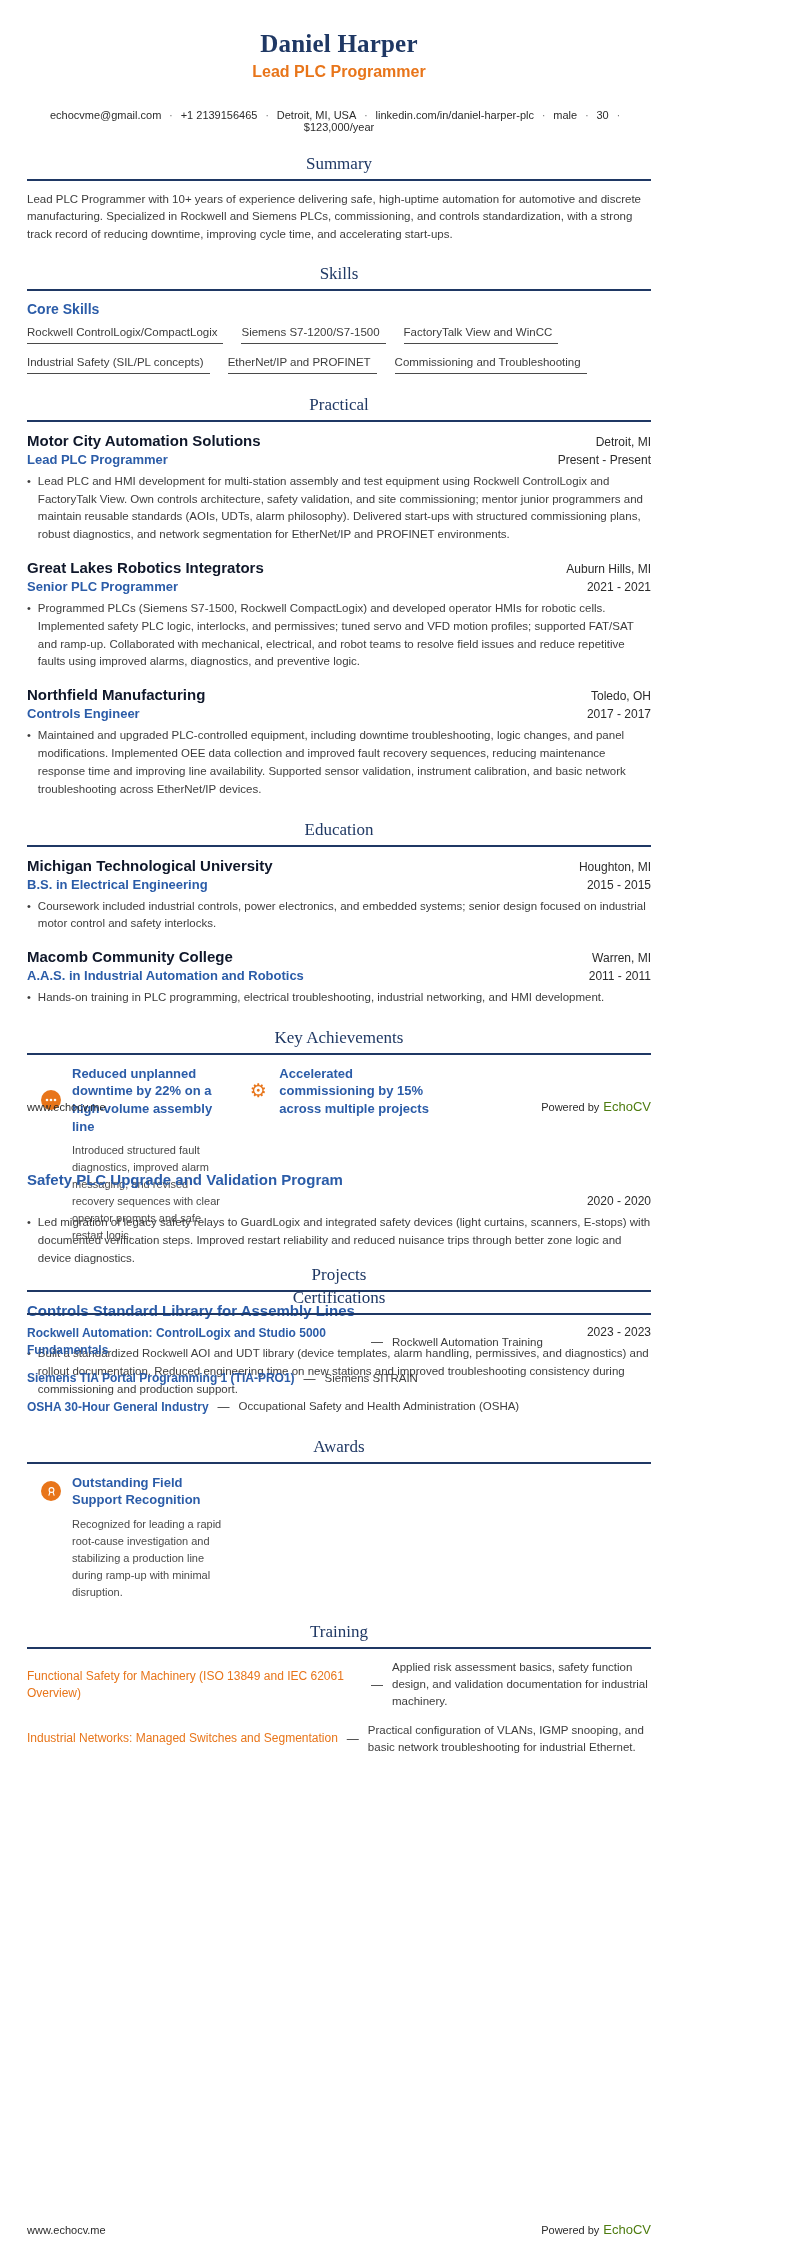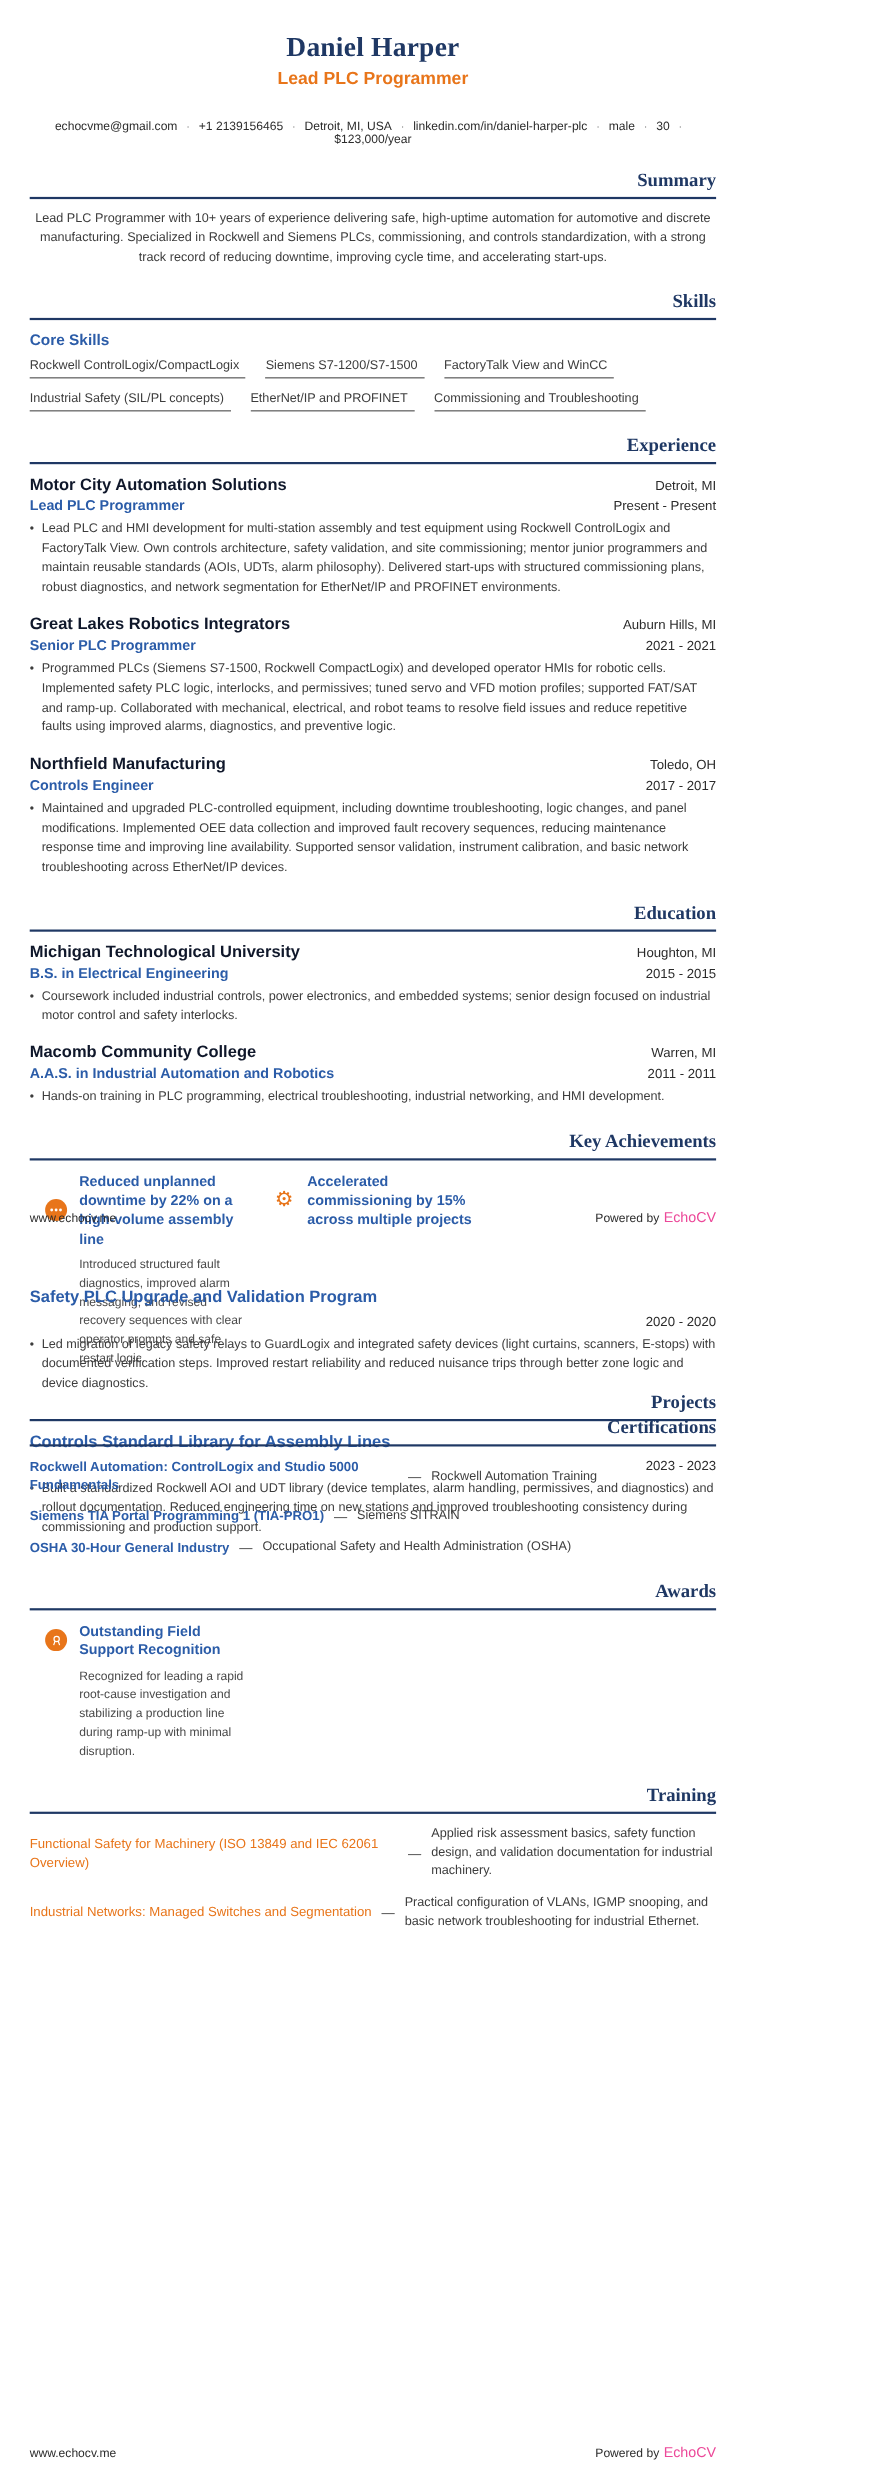--- a/index.html
+++ b/index.html
@@ -27,26 +27,26 @@
   .hdr-contact {
     margin-top:28px; font-size:11px; color:#2b2b2b;
     display:flex; justify-content:center; align-items:center; flex-wrap:wrap;
   }
   .hdr-contact .dot { color:#6b6b6b; margin:0 8px; font-size:10px; }
 
   
   .section { margin-top:21px; }
   .sec-title {
     font-family:"Liberation Serif", serif;
-    font-weight:700; font-size:17px; color:#1f3864; text-align:right;
+    font-weight:400; font-size:17px; color:#1f3864; text-align:center;
   }
   .sec-rule { border-top:2px solid #1f3864; margin-top:5px; }
   .sec-body { margin-top:10px; }
 
-  .para { font-size:11.5px; line-height:1.5; color:#3d3d3d;text-align:center; }
+  .para { font-size:11.5px; line-height:1.5; color:#3d3d3d; }
 
   
   .skill-group { font-size:14px; color:#2b5ca8; font-weight:600; margin-bottom:9px; }
   .skill-list { display:flex; flex-wrap:wrap; column-gap:18px; row-gap:12px; }
   .skill-item {
     font-size:11.5px; color:#3d3d3d;
     border-bottom:1px solid #4a4a4a; padding:0 6px 5px 0;
   }
 
   
@@ -89,21 +89,21 @@
   .pair-sep { color:#3d3d3d; font-size:12px; }
   .pair-val { flex:1; font-size:11.5px; color:#3d3d3d; line-height:1.5; }
 
   
   .page-footer {
     position:absolute; left:27px; right:27px; bottom:9px;
     display:flex; justify-content:space-between; align-items:baseline;
   }
   .foot-site { font-size:11px; color:#2b2b2b; }
   .foot-right { font-size:11px; color:#2b2b2b; }
-  .foot-brand { font-size:13px; color:#ec4899; margin-left:4px; }
+  .foot-brand { font-size:13px; color:#4d7c0f; margin-left:4px; }
 
   svg.medal { display:block; }
 </style>
 </head>
 <body>
 
 <div class="page">
 
   <div class="hdr">
     <div class="hdr-name">Daniel Harper</div>
@@ -143,21 +143,21 @@
         <span class="skill-item">Siemens S7-1200/S7-1500</span>
         <span class="skill-item">FactoryTalk View and WinCC</span>
         <span class="skill-item">Industrial Safety (SIL/PL concepts)</span>
         <span class="skill-item">EtherNet/IP and PROFINET</span>
         <span class="skill-item">Commissioning and Troubleshooting</span>
       </div>
     </div>
   </div>
 
   <div class="section">
-    <div class="sec-title">Experience</div>
+    <div class="sec-title">Practical</div>
     <div class="sec-rule"></div>
     <div class="sec-body">
 
       <div class="entry">
         <div class="entry-row">
           <span class="entry-company">Motor City Automation Solutions</span>
           <span class="entry-loc">Detroit, MI</span>
         </div>
         <div class="entry-row">
           <span class="entry-role">Lead PLC Programmer</span>

